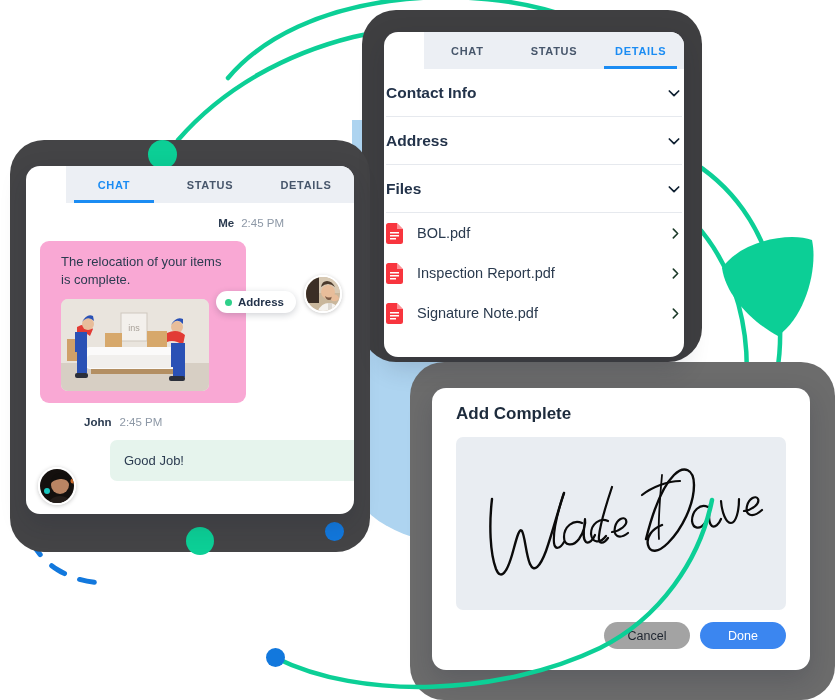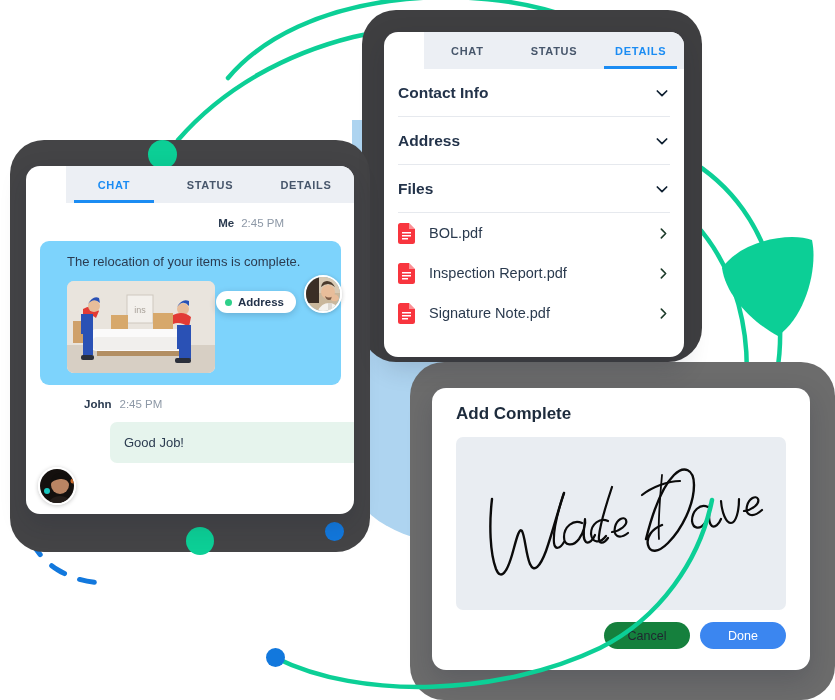--- a/index.html
+++ b/index.html
@@ -55,21 +55,21 @@
     flex: 1; display: flex; align-items: center; justify-content: center;
     font-size: 11px; font-weight: 700; letter-spacing: .7px;
     color: #47566b; position: relative; cursor: pointer;
     font-family: "Liberation Sans", sans-serif;
   }
   .tab.active { color: #1b8cf3; }
   .tab.active::after {
     content:""; position:absolute; left: 8%; right: 8%; bottom: 0;
     height: 3px; background: #1b8cf3;
   }
-  .details-body { padding: 0 14px; }
+  .details-body { padding: 0 2px; }
   .acc-row {
     display: flex; align-items: center; justify-content: space-between;
     height: 48px; border-bottom: 1px solid #e6e9ee; cursor: pointer;
   }
   .acc-row:last-of-type { border-bottom: 1px solid #e6e9ee; }
   .acc-title { font-size: 15.5px; font-weight: 700; color: #23334a; }
   .chev-down { width: 16px; height: 16px; color: #123; }
   .file-row {
     display: flex; align-items: center; height: 40px; cursor: pointer;
   }
@@ -94,22 +94,22 @@
   #avatar-john { left: 12px; top: 264px; width: 38px; height: 38px; }
   .badge-complete {
     position: absolute; right: 58px; top: 88px;
     background: #fff; border-radius: 16px;
     box-shadow: 0 2px 7px rgba(20,30,50,.20);
     padding: 5px 12px 5px 9px; display: flex; align-items: center; gap: 6px;
     font-size: 11.5px; font-weight: 700; color: #22324a; z-index: 3;
   }
   .dot-green { width: 7px; height: 7px; border-radius: 50%; background: #2ed08a; }
   .bubble-me {
-    margin-top: 6px; background: #7dd3fc; border-radius: 9px;
-    padding: 12px 12px 12px 27px; width: 301px;
+    margin-top: 6px; background: #f9a8d4; border-radius: 9px;
+    padding: 12px 12px 12px 21px; width: 206px;
   }
   .bubble-text { font-size: 13px; line-height: 18px; color: #2b3b50; }
   .thumb {
     margin-top: 10px; width: 148px; height: 92px; border-radius: 7px;
     overflow: hidden; position: relative; background: #e6e2dc;
   }
   .row-john { display: flex; align-items: flex-start; gap: 8px; margin: 13px 0 0 44px; height: 18px; }
   .bubble-john {
     margin: 6px 0 0 70px; background: #e6f4ed; border-radius: 7px;
     padding: 13px 14px; font-size: 13px; color: #2b3b50; width: 258px;
@@ -123,21 +123,21 @@
     background: #e9edf2; border-radius: 7px; position: relative; overflow: hidden;
   }
   .sig-actions {
     display: flex; justify-content: flex-end; align-items: center;
     gap: 10px; padding: 12px 24px 0 0;
   }
   .btn {
     border: none; border-radius: 16px; height: 27px; cursor: pointer;
     font-size: 12.5px; font-family: "Liberation Sans", sans-serif;
   }
-  .btn-cancel { background: #15803d; color: #1f2630; width: 86px; }
+  .btn-cancel { background: #a3a3a3; color: #1f2630; width: 86px; }
   .btn-done   { background: #3b86f0; color: #ffffff; width: 86px; }
 
   
   .dot { position: absolute; border-radius: 50%; }
   #dot-green-top   { left: 148px; top: 140px; width: 29px; height: 29px; background:#0ccf96; z-index: 10; }
   #dot-green-bot   { left: 186px; top: 527px; width: 28px; height: 28px; background:#0ccf96; z-index: 10; }
   #dot-blue-frame  { left: 325px; top: 522px; width: 19px; height: 19px; background:#1278dd; z-index: 10; }
   #dot-blue-bottom { left: 266px; top: 648px; width: 19px; height: 19px; background:#1278dd; z-index: 45; }
 </style>
 </head>

